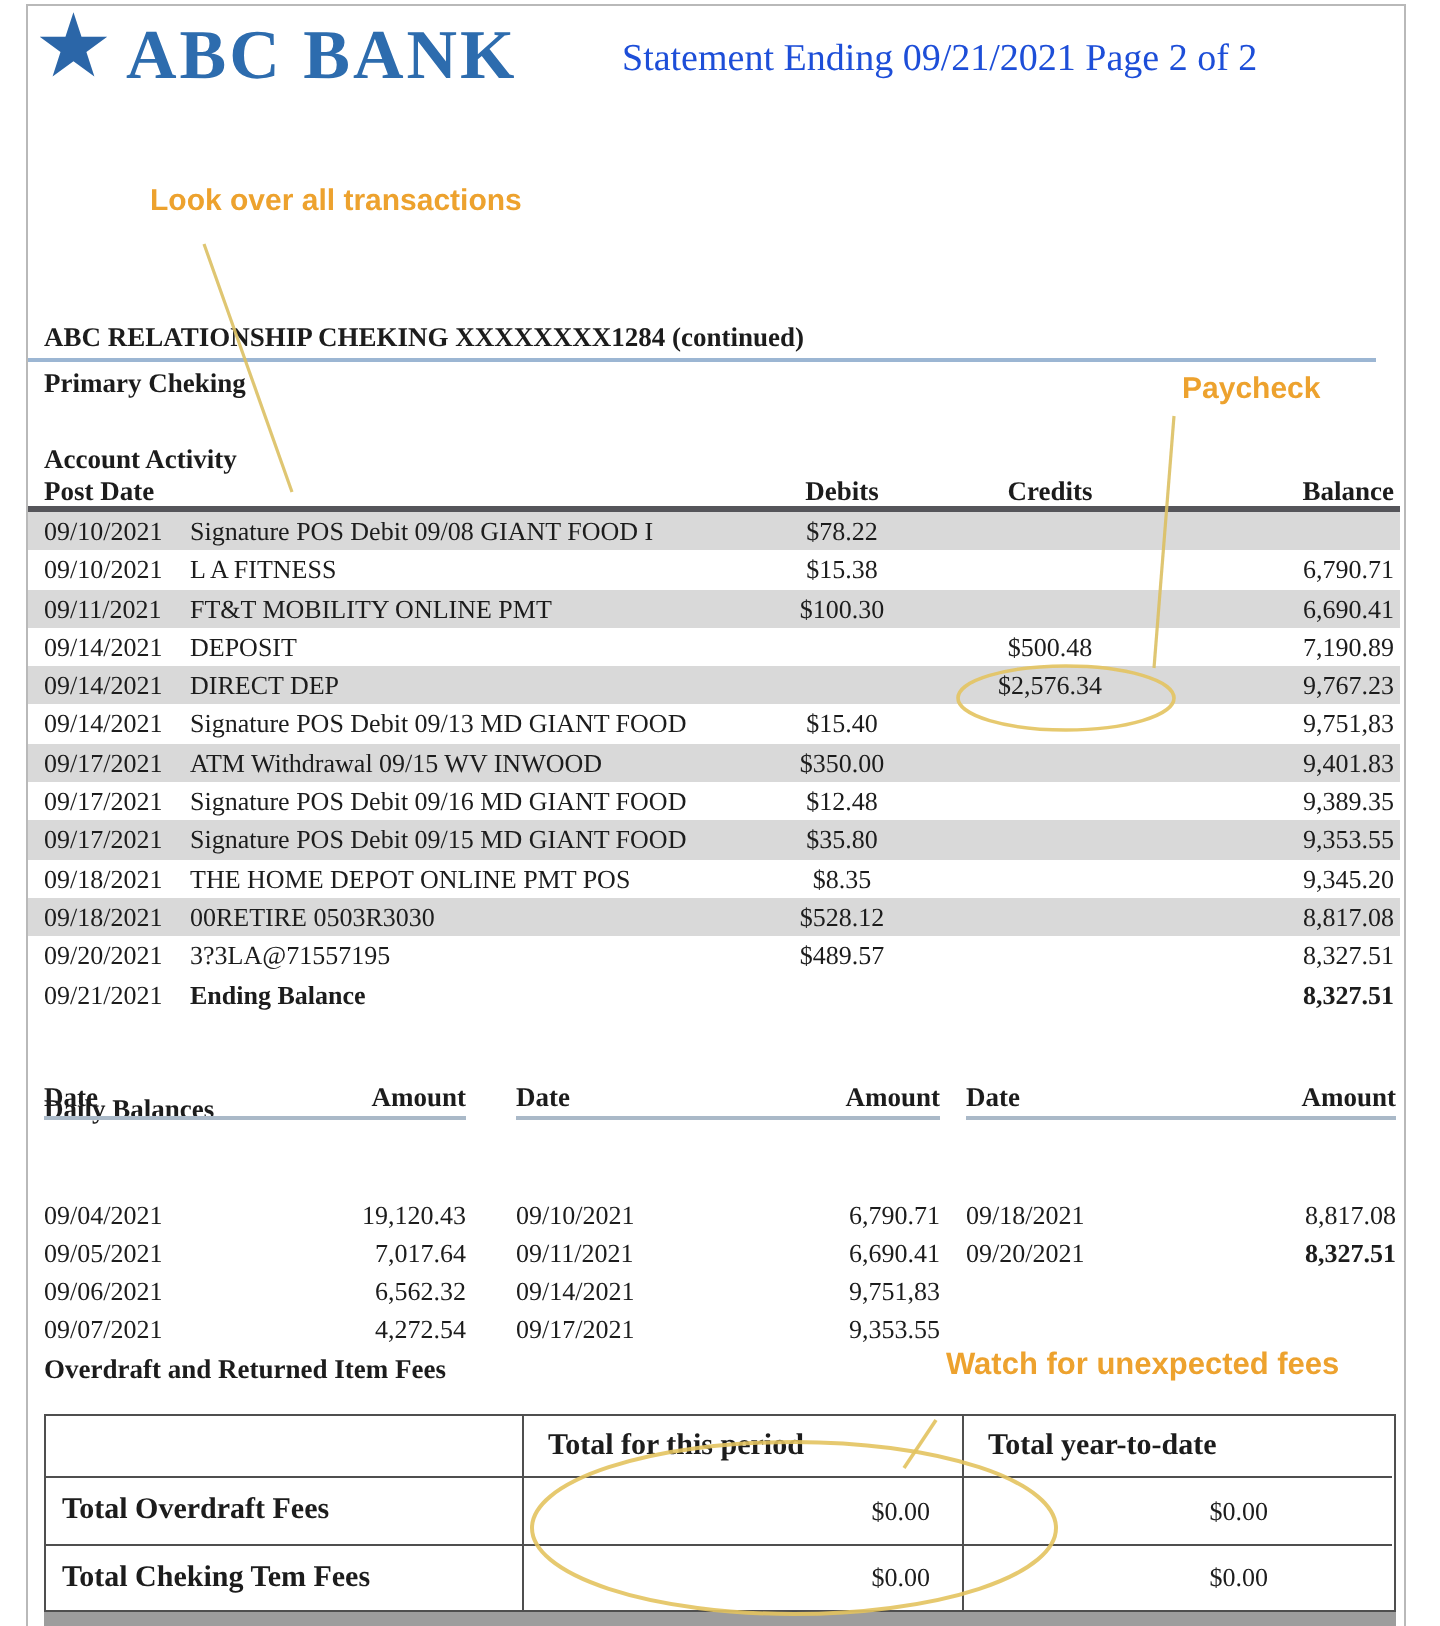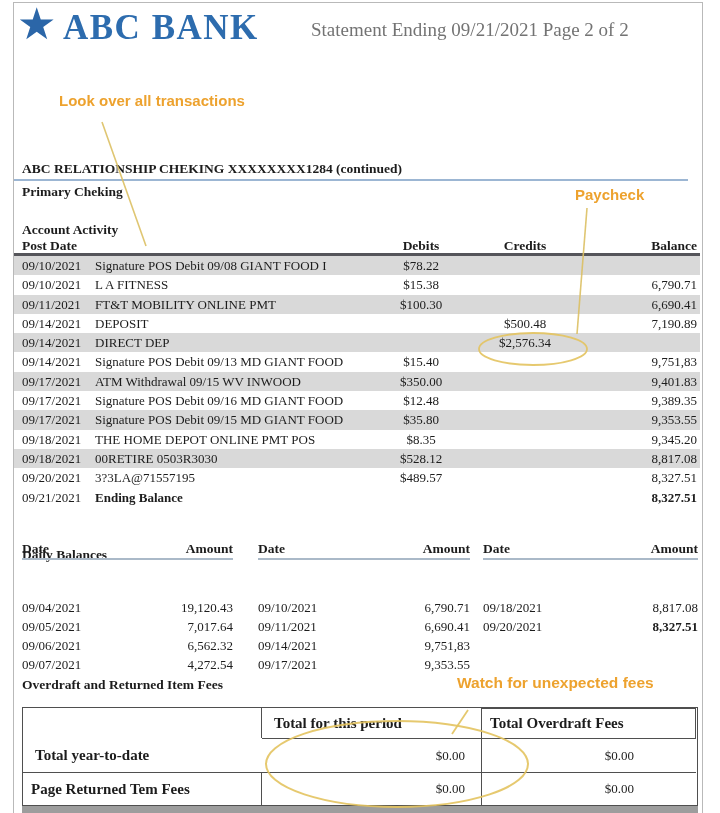--- a/index.html
+++ b/index.html
@@ -8,23 +8,23 @@
   .abs{position:absolute;}
   
   .page-frame{left:13px;top:2px;width:688px;height:811px;
               border-top:1px solid #b9b9b9;border-left:1px solid #b9b9b9;
               border-right:1px solid #b9b9b9;}
   
   .star{left:17px;top:0px;font-size:44px;line-height:48px;color:#2b66a8;
         font-family:"DejaVu Sans",sans-serif;}
   .bank-name{left:63px;top:8px;font-size:35px;font-weight:bold;color:#2d6cae;
              letter-spacing:1.5px;}
-  .stmt-line{left:311px;top:19px;font-size:19px;color:#737373;}
-  
-  .note{font-family:"Liberation Sans",sans-serif;font-weight:bold;color:#eda22e;}
+  .stmt-line{left:311px;top:19px;font-size:19px;color:#1d4ed8;}
+  
+  .note{font-family:"Liberation Sans",sans-serif;font-weight:bold;color:#eda22e;margin-left:16px;}
   .note1{left:59px;top:92px;font-size:15px;}
   .note2{left:575px;top:186px;font-size:15px;}
   .note3{left:457px;top:674px;font-size:15.5px;}
   
   .acct-heading{left:22px;top:161px;font-size:13.5px;font-weight:bold;}
   .blue-rule{left:14px;top:179px;width:674px;height:2px;background:#9cb6d3;}
   .acct-sub{left:22px;top:184px;font-size:13.5px;font-weight:bold;}
   .activity-title{left:22px;top:222px;font-size:13.5px;font-weight:bold;}
   
   .ah{top:238px;font-size:13.5px;font-weight:bold;}
@@ -125,20 +125,21 @@
     <span class="c-desc">DEPOSIT</span>
     <span class="c-debit"></span>
     <span class="c-credit">$500.48</span>
     <span class="c-bal">7,190.89</span>
   </div>
   <div class="trow shaded">
     <span class="c-date">09/14/2021</span>
     <span class="c-desc">DIRECT DEP</span>
     <span class="c-debit"></span>
     <span class="c-credit">$2,576.34</span>
+    <span class="c-bal">9,767.23</span>
   </div>
   <div class="trow">
     <span class="c-date">09/14/2021</span>
     <span class="c-desc">Signature POS Debit 09/13 MD GIANT FOOD</span>
     <span class="c-debit">$15.40</span>
     <span class="c-credit"></span>
     <span class="c-bal">9,751,83</span>
   </div>
   <div class="trow shaded">
     <span class="c-date">09/17/2021</span>
@@ -261,27 +262,27 @@
       <span class="db-amt db-bold">8,327.51</span>
     </div>
   </div>
 </div>
 
 <div class="abs fees-title">Overdraft and Returned Item Fees</div>
 
 <div class="abs fee-table">
   <div class="fcell fh"></div>
   <div class="fcell fh">Total for this period</div>
+  <div class="fcell fh lastcol">Total year-to-date</div>
+
   <div class="fcell fl r2">Total Overdraft Fees</div>
-
-  <div class="fcell fh lastcol">Total year-to-date</div>
   <div class="fcell fv fvp r2">$0.00</div>
   <div class="fcell fv fvy r2 lastcol">$0.00</div>
 
-  <div class="fcell fl r3">Page Returned Tem Fees</div>
+  <div class="fcell fl r3">Total Cheking Tem Fees</div>
   <div class="fcell fv fvp r3">$0.00</div>
   <div class="fcell fv fvy r3 lastcol">$0.00</div>
 </div>
 
 <div class="abs bottom-bar"></div>
 
 <svg class="abs overlay" width="720" height="813" viewBox="0 0 720 813">
   <line x1="102" y1="122" x2="146" y2="246" stroke="#dcc063" stroke-width="1.6" opacity="0.9"></line>
   <line x1="587" y1="208" x2="577" y2="334" stroke="#dcc063" stroke-width="1.6" opacity="0.9"></line>
   <ellipse cx="533" cy="349" rx="54" ry="16" fill="none" stroke="#e3c35f" stroke-width="1.8" opacity="0.9"></ellipse>

